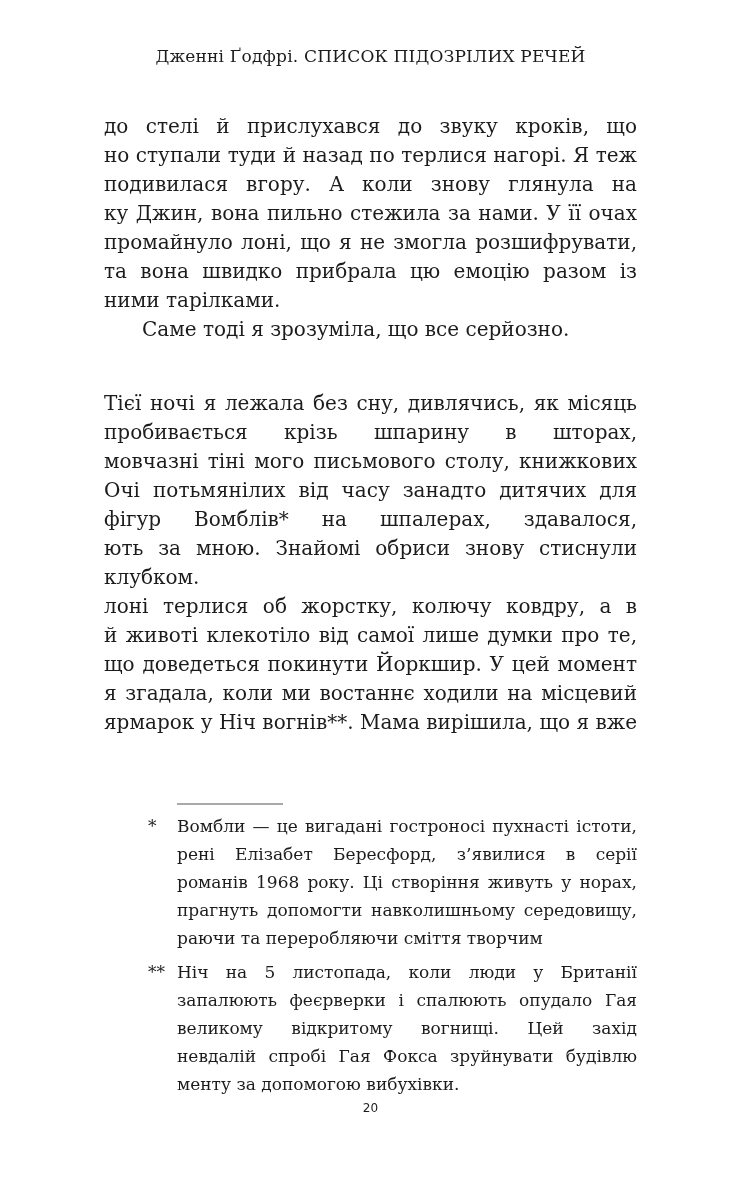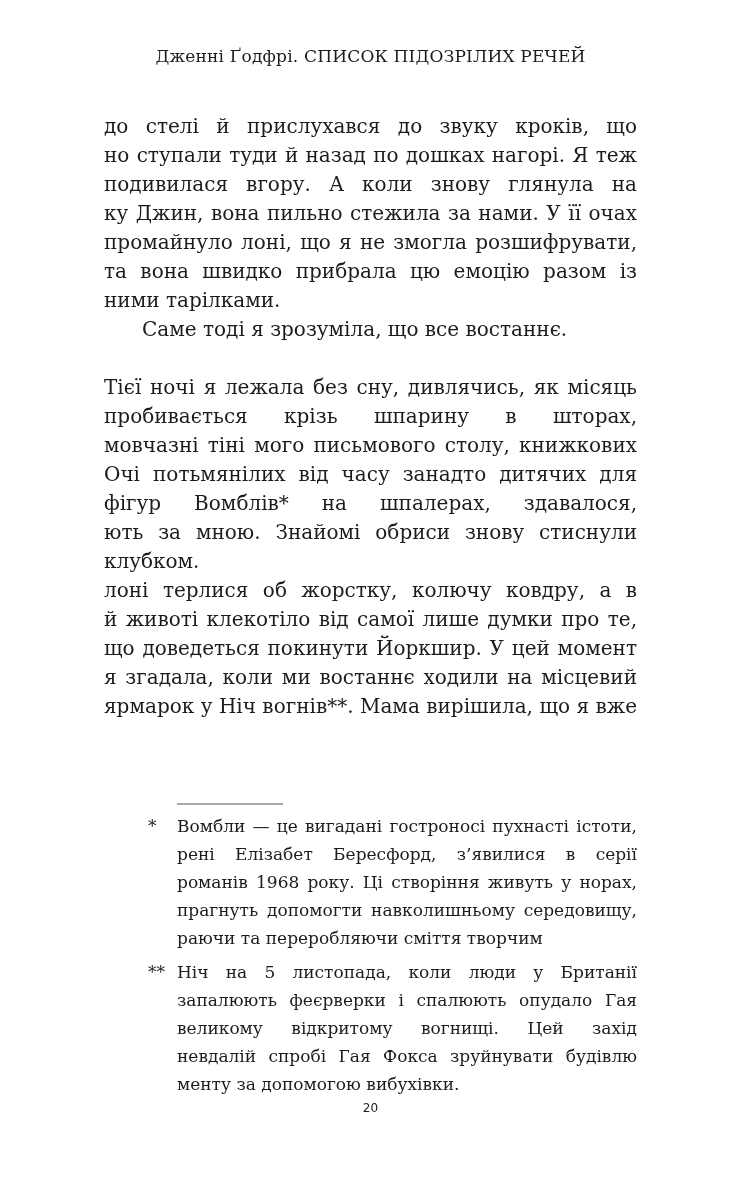--- a/index.html
+++ b/index.html
@@ -28,21 +28,21 @@
   }
   .body-text {
     position: absolute;
     top: 112px;
     left: 104px;
     width: 533px;
     font-size: 20px;
     line-height: 29px;
   }
   .para { margin: 0; }
-  .para.gap { margin-top: 29px; }
+  .para.gap { margin-top: 45px; }
   .line {
     height: 29px;
     overflow: hidden;
     text-align: justify;
     text-align-last: justify;
   }
   .line.last {
     text-align: center;
     text-align-last: left;
   }
@@ -98,29 +98,29 @@
 </head>
 <body>
 
 <div class="page">
 
   <div class="running-header">Дженні Ґодфрі. СПИСОК ПІДОЗРІЛИХ РЕЧЕЙ</div>
 
   <div class="body-text" id="body-text">
       <div class="para">
         <div class="line">до стелі й прислухався до звуку кроків, що повіль-</div>
-        <div class="line">но ступали туди й назад по дошках нагорі. Я теж</div>
+        <div class="line">но ступали туди й назад по терлися нагорі. Я теж</div>
         <div class="line">подивилася вгору. А коли знову глянула на тітонь-</div>
         <div class="line">ку Джин, вона пильно стежила за нами. У її очах</div>
         <div class="line">промайнуло лоні, що я не змогла розшифрувати,</div>
         <div class="line">та вона швидко прибрала цю емоцію разом із бруд-</div>
         <div class="line last">ними тарілками.</div>
       </div>
       <div class="para">
-        <div class="line last indent">Саме тоді я зрозуміла, що все востаннє.</div>
+        <div class="line last indent">Саме тоді я зрозуміла, що все серйозно.</div>
       </div>
       <div class="para gap">
         <div class="line">Тієї ночі я лежала без сну, дивлячись, як місяць</div>
         <div class="line">пробивається крізь шпарину в шторах, освітлюючи</div>
         <div class="line">мовчазні тіні мого письмового столу, книжкових</div>
         <div class="line">Очі потьмянілих від часу занадто дитячих для мене</div>
         <div class="line">фігур Вомблів* на шпалерах, здавалося, спостеріга-</div>
         <div class="line">ють за мною. Знайомі обриси знову стиснули горло</div>
         <div class="line last">клубком.</div>
       </div>

